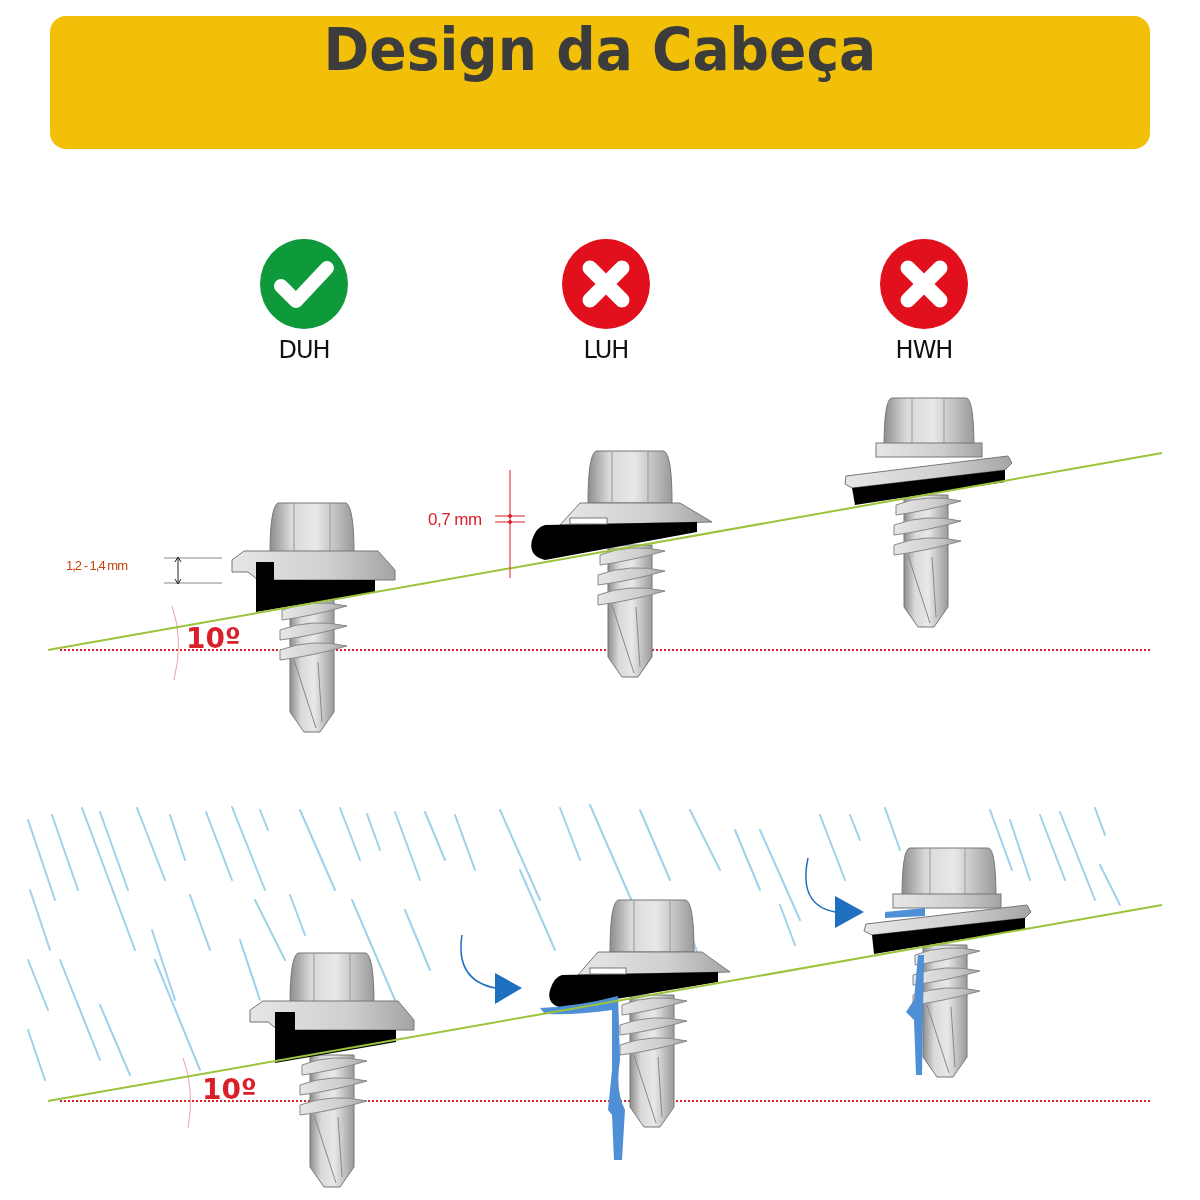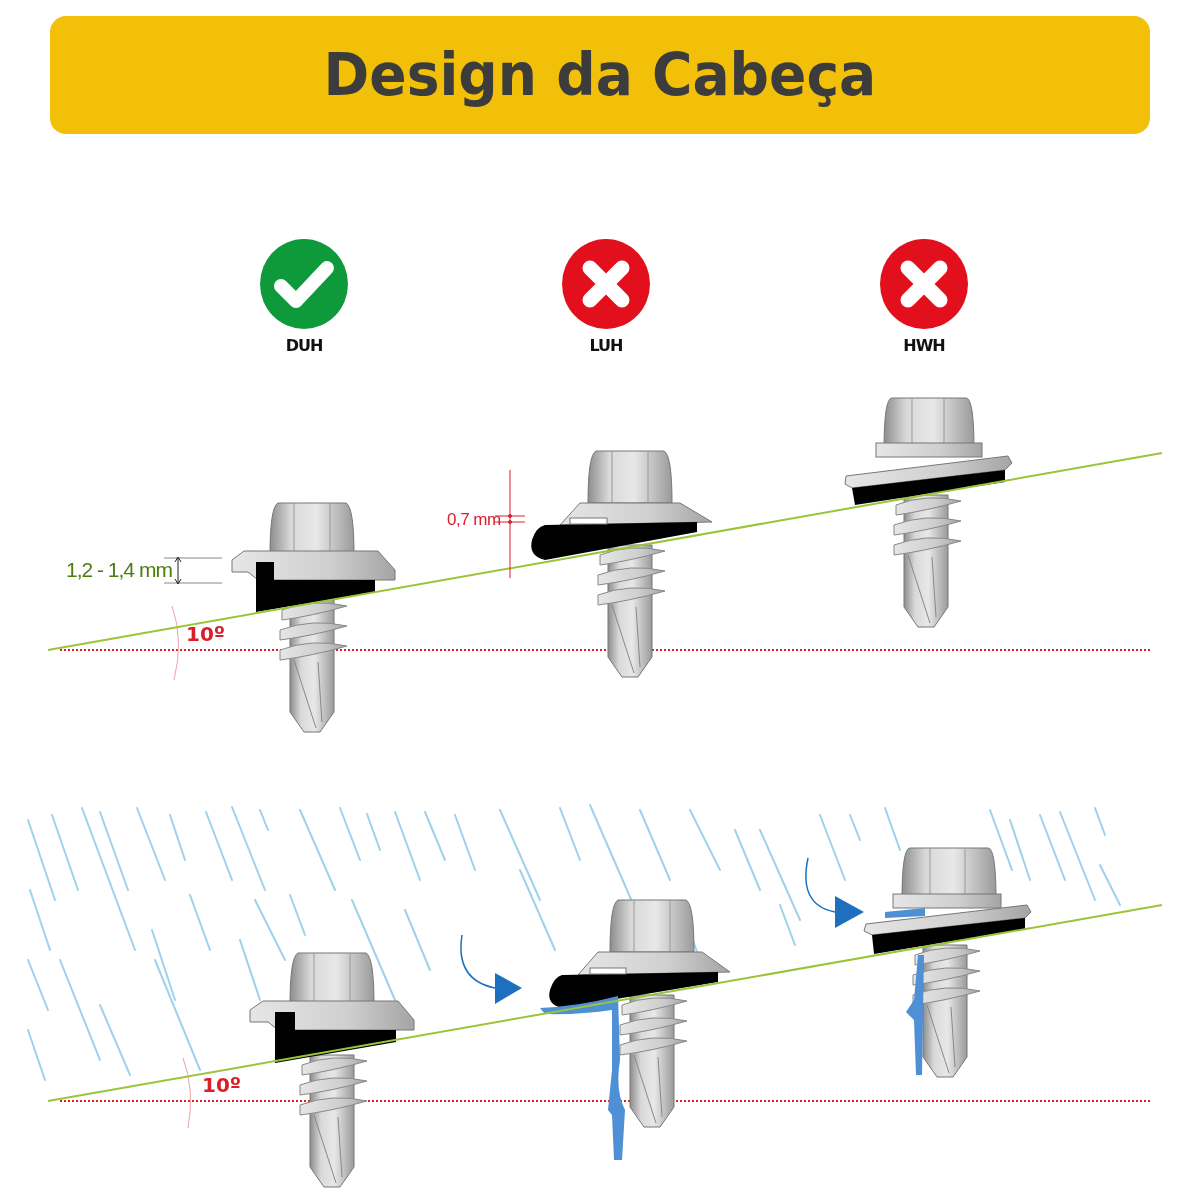--- a/index.html
+++ b/index.html
@@ -1,26 +1,26 @@
 <!DOCTYPE html>
 <html><head>
 <meta charset="utf-8">
 <style>
   html, body { margin:0; padding:0; background:#ffffff; }
   body { width:1200px; height:1200px; position:relative; overflow:hidden; font-family:"DejaVu Sans", sans-serif; }
-  .banner { position:absolute; left:50px; top:16px; width:1100px; height:118px; background:#f2c008; border-radius:16px; display:flex; align-items:center; justify-content:center; }
+  .banner { position:absolute; left:50px; top:16px; width:1100px; height:133px; background:#f2c008; border-radius:16px; display:flex; justify-content:center; }
   .banner h1 { margin:0; font-family:"DejaVu Sans", sans-serif; font-weight:bold; font-size:58px; color:#3c3c3c; letter-spacing:0px; transform:scaleX(0.95); }
   .status { position:absolute; top:238px; width:100px; text-align:center; }
   .status .badge { width:90px; height:92px; margin:0 auto; }
-  .status .label { font-family:"DejaVu Sans", sans-serif; font-weight:bold; font-size:16px; color:#111; margin-top:2px; letter-spacing:-1px; }
+  .status .label { font-family:"DejaVu Sans", sans-serif; font-weight:normal; font-size:24px; color:#111; margin-top:2px; letter-spacing:-1px; }
   svg.diagram { position:absolute; left:0; top:0; }
   .ann { position:absolute; font-family:"Liberation Sans", sans-serif; }
-  .dim-black { font-size:21px; color:#4d7c0f; letter-spacing:-1px; }
-  .dim-red { font-size:17px; color:#d9202a; letter-spacing:-0.5px;margin-left:19px; }
-  .angle { font-size:20px; font-weight:bold; color:#d9202a; font-family:"DejaVu Sans", sans-serif; }
+  .dim-black { font-size:13px; color:#c2410c; letter-spacing:-1px; }
+  .dim-red { font-size:17px; color:#d9202a; letter-spacing:-0.5px; }
+  .angle { font-size:28px; font-weight:bold; color:#d9202a; font-family:"DejaVu Sans", sans-serif; }
 </style>
 </head>
 <body>
 
 <div class="banner">
   <h1>Design da Cabeça</h1>
 </div>
 
 <div class="status" style="left:254px;">
   <svg class="badge" viewBox="0 0 90 92">

